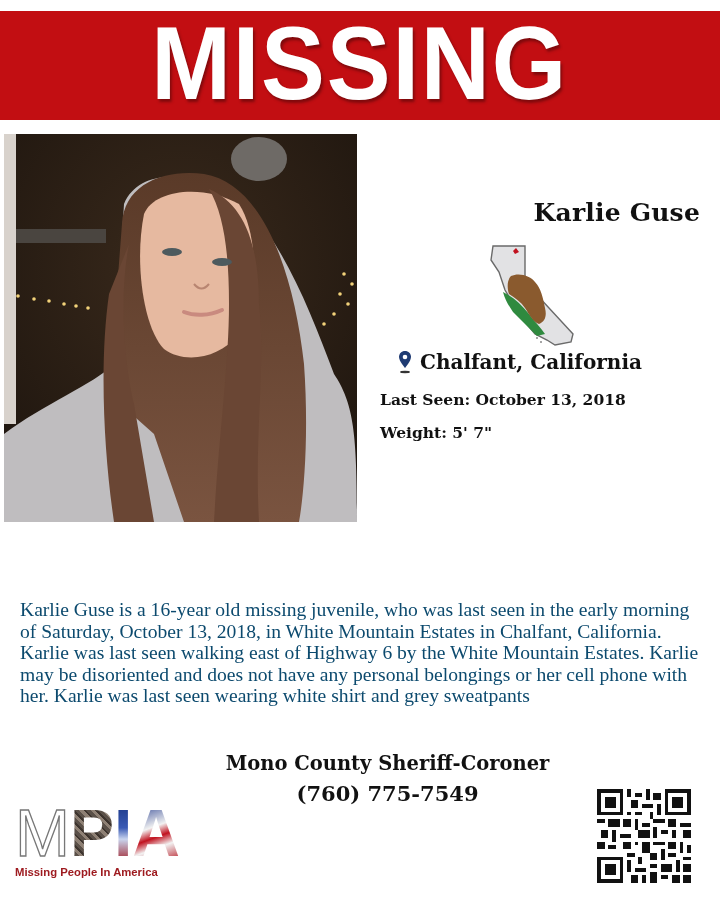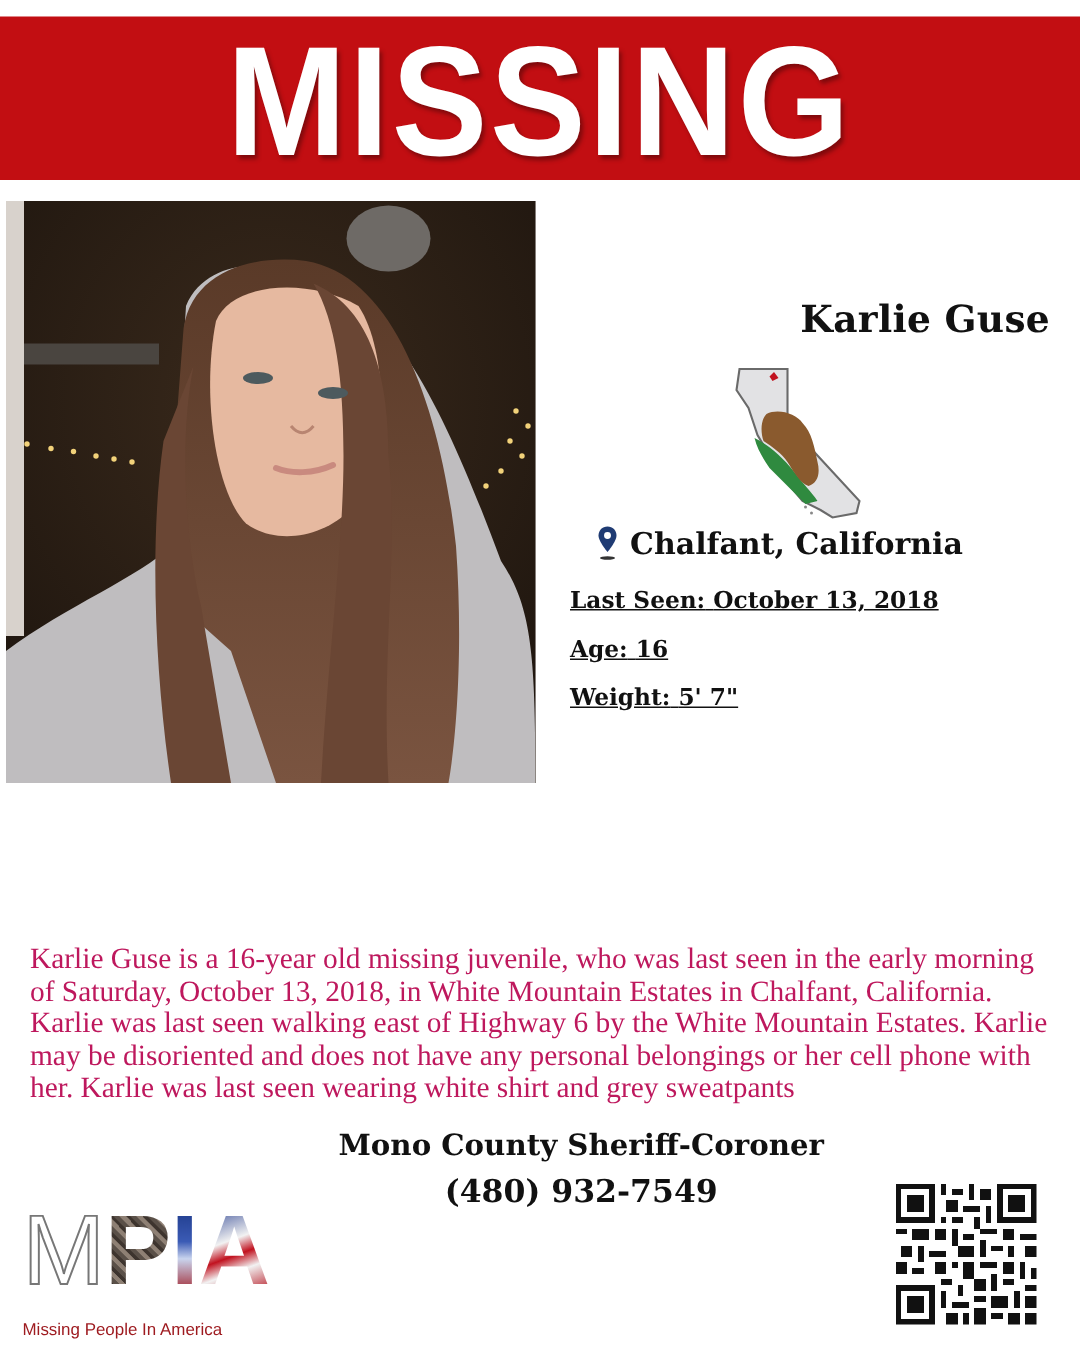--- a/index.html
+++ b/index.html
@@ -2,21 +2,21 @@
 <html><head>
 <meta charset="utf-8">
 <style>
   * { box-sizing: border-box; margin: 0; padding: 0; }
   html, body { width: 720px; height: 899px; background: #ffffff; overflow: hidden; }
   body { position: relative; font-family: "DejaVu Serif", serif; color: #111; }
 
   .banner {
     position: absolute; left: 0; top: 11px; width: 720px; height: 109px;
     background: #c20e12;
-    display: flex; align-items: flex-end; justify-content: center;
+    display: flex; align-items: flex-start; justify-content: center;
   }
   .banner-text {
     font-family: "Liberation Sans", sans-serif; font-weight: 700;
     font-size: 104px; color: #ffffff; letter-spacing: 2px; line-height: 1;
     text-shadow: 2px 3px 3px rgba(0,0,0,0.35);
     transform: scaleX(0.92);
   }
 
   .photo {
     position: absolute; left: 4px; top: 134px; width: 353px; height: 388px;
@@ -35,45 +35,45 @@
 
   .location {
     position: absolute; left: 28px; top: 160px; display: flex; align-items: center; gap: 8px;
   }
   .pin { width: 14px; height: 24px; }
   .loc-text { font-family: "DejaVu Serif", serif; font-weight: 900; font-size: 20px; }
 
   .facts { position: absolute; left: 10px; top: 200px; }
   .fact {
     font-family: "DejaVu Serif", serif; font-weight: 900; font-size: 15.5px;
-    height: 32.5px; line-height: 20px; white-space: nowrap; text-decoration: underline;
+    height: 32.5px; line-height: 20px; white-space: nowrap;
   }
 
   .description {
-    position: absolute; left: 20px; top: 629px; width: 690px;
+    position: absolute; left: 20px; top: 599px; width: 690px;
     font-family: "Liberation Serif", serif; font-size: 19.6px; line-height: 21.5px;
-    color: #be185d;
+    color: #0c4a6e;
   }
 
   .logo { position: absolute; left: 15px; top: 805px; width: 170px; height: 75px; }
   .logo-letters { display: flex; align-items: flex-end; height: 57px; }
   .logo-m {
     font-family: "Liberation Sans", sans-serif; font-size: 66px; font-weight: 400;
     line-height: 57px; color: #fff; -webkit-text-stroke: 1.3px #777;
   }
   .logo-p, .logo-i, .logo-a {
     font-family: "Liberation Sans", sans-serif; font-size: 66px; font-weight: 700;
     line-height: 57px; -webkit-background-clip: text; background-clip: text; color: transparent;
   }
   .logo-p { background-image: repeating-linear-gradient(45deg, #5a5048 0 3px, #8e8074 3px 6px, #3d342e 6px 8px); }
   .logo-i { background-image: linear-gradient(180deg, #1e3a8a 0%, #3b5bb5 40%, #c9d4ee 60%, #a0212a 100%); }
   .logo-a { background-image: linear-gradient(160deg, #243c8e 0%, #f2f2f2 40%, #c1121f 55%, #f2f2f2 70%, #b3101c 100%); }
   .logo-tag {
-    font-family: "Liberation Sans", sans-serif; font-weight: 400; font-size: 11.3px;
-    color: #9e1b20; margin-top: 19px; white-space: nowrap;
+    font-family: "Liberation Sans", sans-serif; font-weight: 700; font-size: 11.3px;
+    color: #9e1b20; margin-top: 4px; white-space: nowrap;
   }
 
   .contact { position: absolute; left: 200px; top: 750px; width: 375px; text-align: center; }
   .agency { font-family: "DejaVu Serif", serif; font-weight: 900; font-size: 19.5px; line-height: 28px; }
   .phone { font-family: "DejaVu Serif", serif; font-weight: 900; font-size: 21px; line-height: 32px; }
   .case { font-family: "Liberation Serif", serif; font-size: 20px; line-height: 26px; color: #222; }
 
   .qr { position: absolute; left: 597px; top: 789px; width: 94px; height: 94px; }
 </style>
 </head>
@@ -145,45 +145,41 @@
     </svg>
     <span class="loc-text">Chalfant, California</span>
   </div>
 
   <div class="facts">
     <div class="fact">
       <span>Last Seen:</span>
       <span>October 13, 2018</span>
     </div>
     <div class="fact">
-      <span>Age:</span>
-      <span>16</span>
-    </div>
-    <div class="fact">
       <span>Weight:</span>
       <span>5' 7"</span>
     </div>
   </div>
 </div>
 
 <p class="description">Karlie Guse is a 16-year old missing juvenile, who was last seen in the early morning of Saturday, October 13, 2018, in White Mountain Estates in Chalfant, California. Karlie was last seen walking east of Highway 6 by the White Mountain Estates. Karlie may be disoriented and does not have any personal belongings or her cell phone with her. Karlie was last seen wearing white shirt and grey sweatpants</p>
 
 <div class="logo">
   <div class="logo-letters">
     <span class="logo-m">M</span>
     <span class="logo-p">P</span>
     <span class="logo-i">I</span>
     <span class="logo-a">A</span>
   </div>
   <div class="logo-tag">Missing People In America</div>
 </div>
 
 <div class="contact">
   <div class="agency">Mono County Sheriff-Coroner</div>
-  <div class="phone">(480) 932-7549</div>
+  <div class="phone">(760) 775-7549</div>
 </div>
 
 <svg class="qr" viewBox="0 0 25 25" shape-rendering="crispEdges">
   <rect width="25" height="25" fill="#fff"></rect>
   <g fill="#111">
     <path d="M0 0h7v7H0zM18 0h7v7h-7zM0 18h7v7H0z"></path>
   </g>
   <g fill="#fff">
     <path d="M1 1h5v5H1zM19 1h5v5h-5zM1 19h5v5H1z"></path>
   </g>

